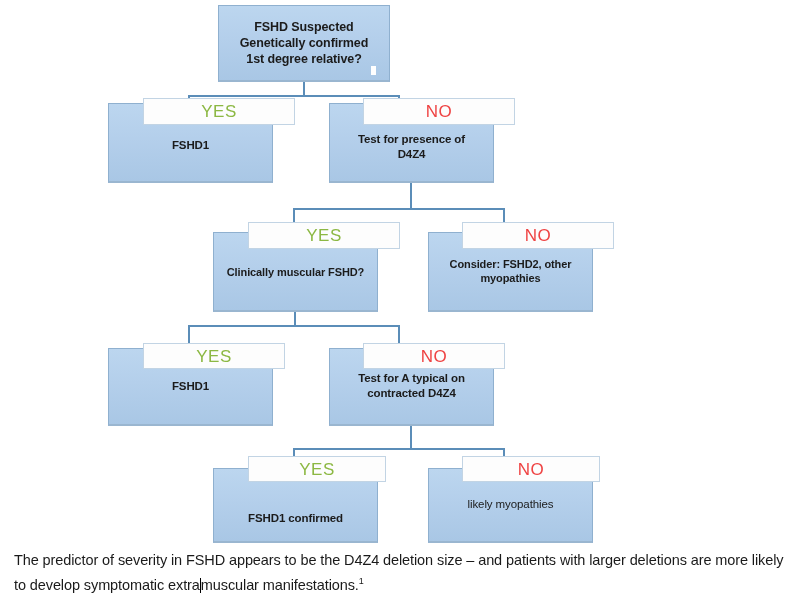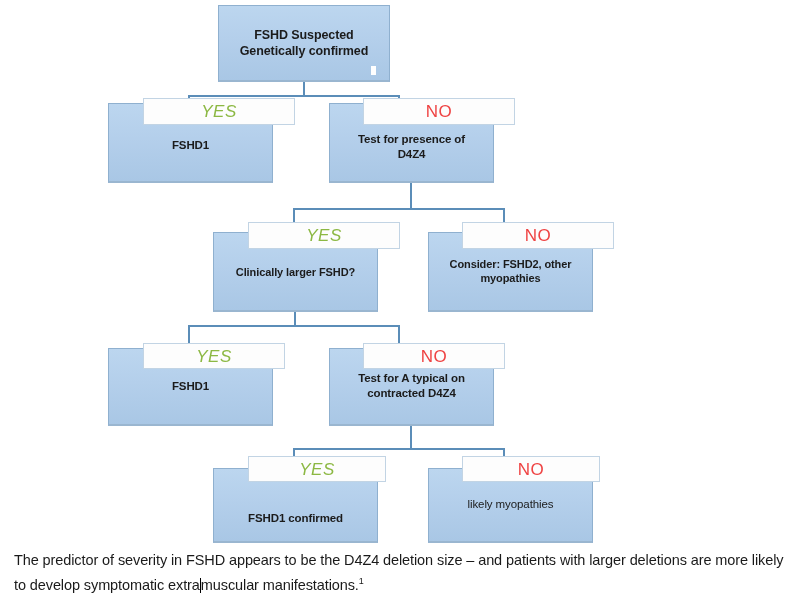--- a/index.html
+++ b/index.html
@@ -83,21 +83,21 @@
     display: flex;
     align-items: center;
     justify-content: center;
   }
   .answer span {
     font-size: 17px;
     font-weight: normal;
     letter-spacing: 0.5px;
     line-height: 1;
   }
-  .answer.yes span { color: #8cb843; font-style: italic; }
+  .answer.yes span { color: #8cb843; }
   .answer.no  span { color: #ef4444; }
 
   
   .conn-v {
     position: absolute;
     width: 2px;
     background: #5b8db8;
   }
   .conn-h {
     position: absolute;
@@ -132,20 +132,21 @@
 </style>
 </head>
 <body>
 
 <div id="canvas">
 
   <div class="node root" style="left:218px; top:5px; width:172px; height:77px;">
     <span class="node-text">
       <span class="line1">FSHD Suspected</span>
       <span class="line2">Genetically confirmed</span>
+      <span class="line3">1st degree relative?</span>
     </span>
   </div>
   <div class="root-tick"></div>
 
   <div class="conn-v" style="left:303px; top:82px; height:14px;"></div>
   <div class="conn-h" style="left:188px; top:95px; width:212px;"></div>
   <div class="conn-v" style="left:188px; top:95px; height:11px;"></div>
   <div class="conn-v" style="left:398px; top:95px; height:11px;"></div>
 
   <div class="node" style="left:108px; top:103px; width:165px; height:80px;">
@@ -165,21 +166,21 @@
   <div class="answer no" style="left:363px; top:98px; width:152px; height:27px;">
     <span>NO</span>
   </div>
 
   <div class="conn-v" style="left:410px; top:183px; height:26px;"></div>
   <div class="conn-h" style="left:293px; top:208px; width:212px;"></div>
   <div class="conn-v" style="left:293px; top:208px; height:16px;"></div>
   <div class="conn-v" style="left:503px; top:208px; height:16px;"></div>
 
   <div class="node" style="left:213px; top:232px; width:165px; height:80px;">
-    <span class="node-text" style="margin-top:22px; font-size:11px;">Clinically larger FSHD?</span>
+    <span class="node-text" style="margin-top:22px; font-size:11px;">Clinically muscular FSHD?</span>
   </div>
 
   <div class="node" style="left:428px; top:232px; width:165px; height:80px;">
     <span class="node-text" style="margin-top:14px; font-size:11px;">
       <span>Consider: FSHD2, other</span><br>
       <span>myopathies</span>
     </span>
   </div>
 
   <div class="answer yes" style="left:248px; top:222px; width:152px; height:27px;">

